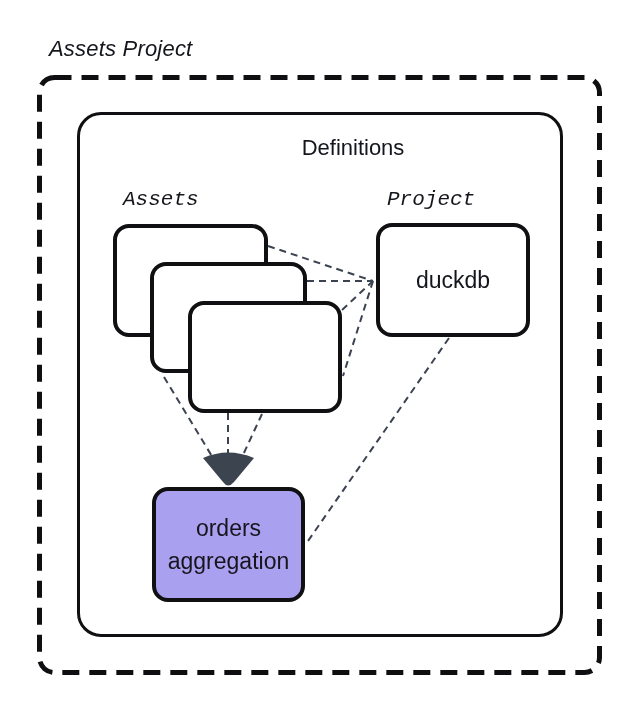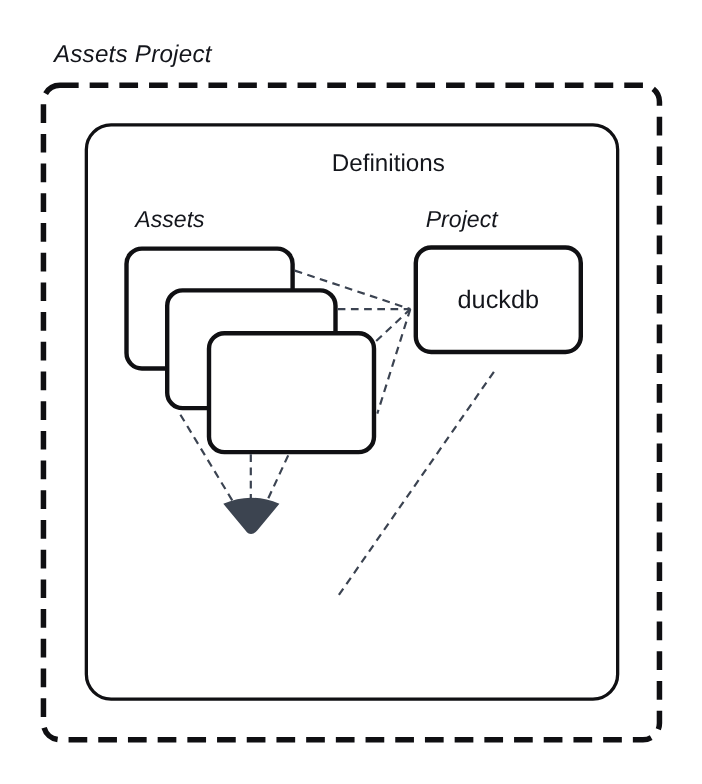--- a/index.html
+++ b/index.html
@@ -12,35 +12,35 @@
     left:49px;top:36px;font-size:22px;font-style:italic;font-weight:500;
     letter-spacing:.2px;white-space:nowrap;
   }
   .definitions-box{
     left:77px;top:112px;width:486px;height:525px;background:#fff;
     border:3px solid var(--box-border,#101013);border-radius:24px;
   }
   .definitions-label{
     left:77px;top:135px;width:552px;text-align:center;font-size:22px;font-weight:500;
   }
-  .group-label{font-size:21px;font-style:italic;font-weight:500;white-space:nowrap;}
+  .group-label{font-size:21px;font-style:italic;font-weight:500;white-space:nowrap;font-family:Liberation Mono, monospace;}
   .assets-label{left:123px;top:188px;}
   .resource-label{left:387px;top:188px;}
   .card{
     background:#fff;border:4px solid var(--box-border,#101013);border-radius:16px;
   }
   .card1{left:113px;top:224px;width:155px;height:113px;}
   .card2{left:150px;top:262px;width:157px;height:111px;}
   .card3{left:188px;top:301px;width:154px;height:112px;}
   .node{
     display:flex;align-items:center;justify-content:center;text-align:center;
     background:#fff;border:4px solid var(--box-border,#101013);border-radius:16px;
     font-size:23px;line-height:33px;
   }
-  .duckdb-node{left:376px;top:223px;width:154px;height:99px;}
+  .duckdb-node{left:376px;top:223px;width:154px;height:114px;}
   .agg-node{
     left:152px;top:487px;width:153px;height:115px;
     background:var(--aggregation-fill,#aaa0f0);
   }
   .overlay{position:absolute;left:0;top:0;pointer-events:none;}
   .boundary{
     fill:none;stroke:var(--outer-border,#0f0f12);stroke-width:5;
     stroke-dasharray:17 10;
   }
   .connector{
@@ -62,20 +62,23 @@
   <div class="abs group-label resource-label">Project</div>
 
   <div class="abs card card1"></div>
   <div class="abs card card2"></div>
   <div class="abs card card3"></div>
 
   <div class="abs node duckdb-node">
     <span>duckdb</span>
   </div>
 
+  <div class="abs node agg-node">
+    <span>orders aggregation</span>
+  </div>
 
   <svg class="overlay" width="638" height="713" viewBox="0 0 638 713">
 
     <rect class="boundary" x="39.5" y="77.5" width="560" height="595" rx="15"></rect>
 
     <line class="connector" x1="268" y1="246" x2="373" y2="281"></line>
     <line class="connector" x1="307" y1="281" x2="373" y2="281"></line>
     <line class="connector" x1="342" y1="310" x2="373" y2="281"></line>
     <line class="connector" x1="373" y1="281" x2="343" y2="376"></line>
 

